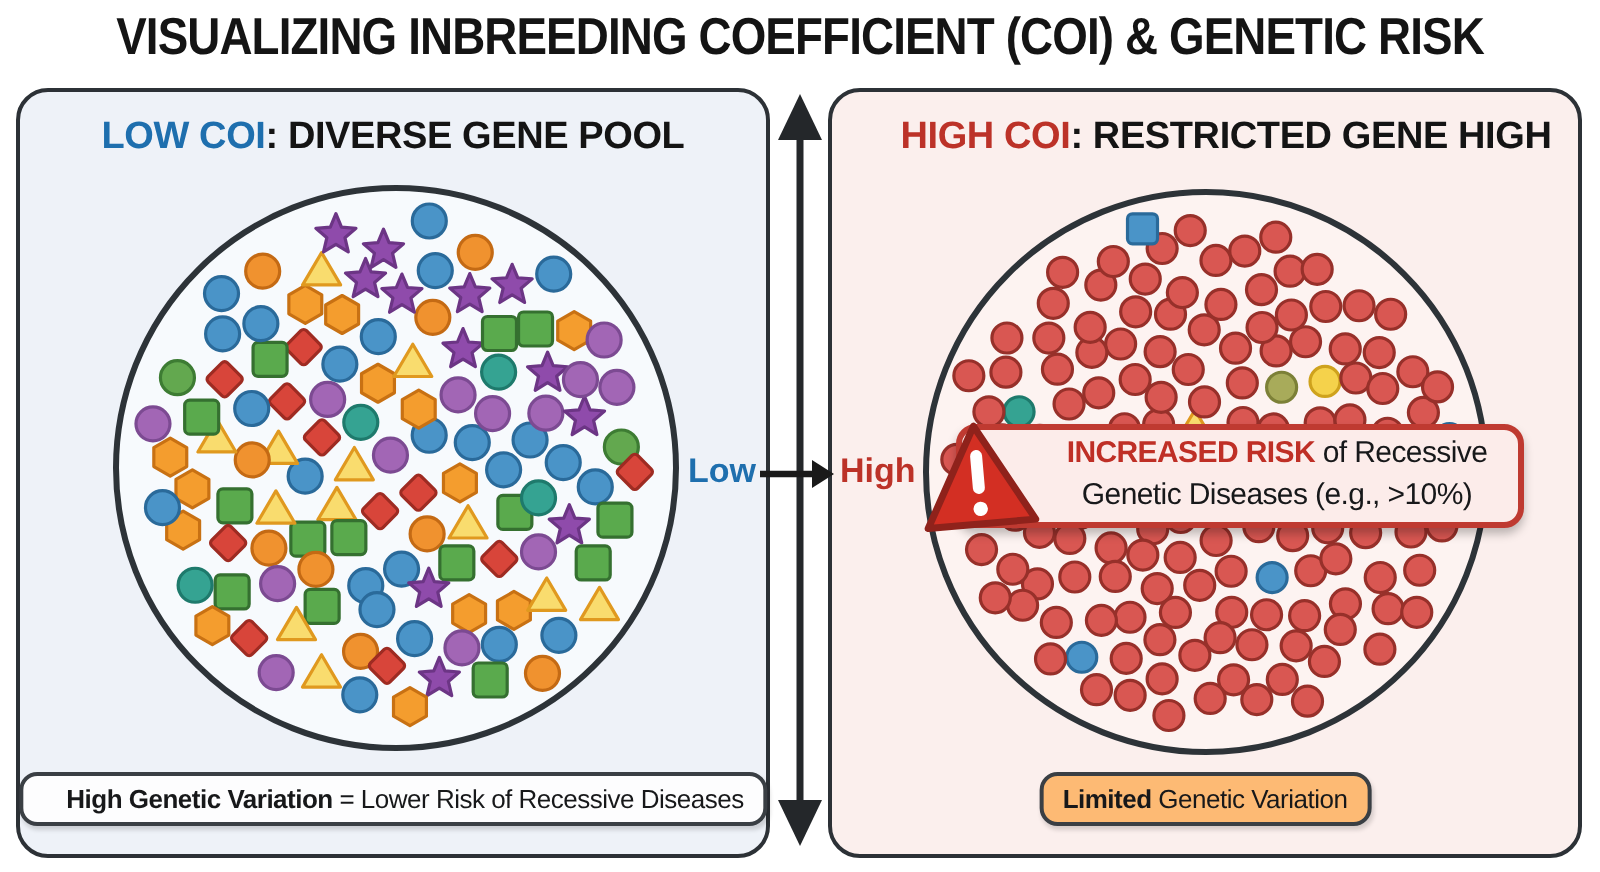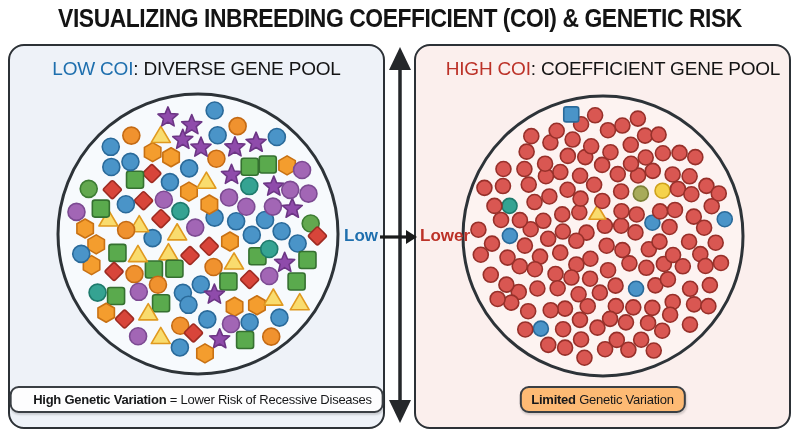--- a/index.html
+++ b/index.html
@@ -12,21 +12,21 @@
     font-size:26px;font-weight:bold;color:#141414;letter-spacing:-0.5px;
     transform:scaleX(0.88);transform-origin:center;white-space:nowrap;
   }
   .panel{
     position:absolute;top:44px;width:373px;height:381px;
     border:2.5px solid #2c3136;border-radius:16px;
   }
   .panel-left{left:8px;background:#eef2f8;}
   .panel-right{left:414px;background:#fbefed;}
   .panel-heading{
-    margin-top:12px;text-align:center;font-size:19px;font-weight:normal;
+    margin-top:12px;text-align:center;font-size:19px;font-weight:bold;
     color:#141414;letter-spacing:-0.2px;white-space:nowrap;
   }
   .hl-low{color:#1e6fae;}
   .hl-high{color:#bc3228;padding-left:21px;}
   .pool-svg{position:absolute;left:0;top:0;}
   .pool-circle-left{fill:#f7fafd;stroke:#2d3338;stroke-width:3;}
   .pool-circle-right{fill:#fdf3f1;stroke:#2d3338;stroke-width:3;}
   .footer-box{
     position:absolute;left:50%;transform:translateX(-50%);bottom:14px;
     border:2px solid #3a3f44;border-radius:9px;padding:4px 10px;
@@ -181,21 +181,21 @@
       <circle cx="66.48431566134762" cy="165.89963971075713" r="8.5" fill="#a266b5" stroke="#7c4a92" stroke-width="1.6" stroke-linejoin="round"></circle>
       <circle cx="292.0575740771771" cy="124.00570425721602" r="8.5" fill="#a266b5" stroke="#7c4a92" stroke-width="1.6" stroke-linejoin="round"></circle>
     </svg>
   <div class="footer-box footer-left-box">
     <b>High Genetic Variation</b><span> = Lower Risk of Recessive Diseases</span>
   </div>
 </div>
 
 <div class="panel panel-right">
   <div class="panel-heading">
-    <span class="hl-high">HIGH COI</span><span>: COEFFICIENT GENE POOL</span>
+    <span class="hl-high">HIGH COI</span><span>: RESTRICTED GENE HIGH</span>
   </div>
   <svg class="pool-svg" width="373" height="381" viewBox="0 0 373 381">
     <circle class="pool-circle-right" cx="187" cy="190" r="140"></circle>
   <circle cx="188.900119321636" cy="179.77219831214913" r="7.5" fill="#d95752" stroke="#97302a" stroke-width="1.6" stroke-linejoin="round"></circle>
       <circle cx="190.62751144798497" cy="199.67699485473932" r="7.5" fill="#d95752" stroke="#97302a" stroke-width="1.6" stroke-linejoin="round"></circle>
       <circle cx="170.5226009752503" cy="186.62983914083534" r="7.5" fill="#d95752" stroke="#97302a" stroke-width="1.6" stroke-linejoin="round"></circle>
       <circle cx="205.14130126283794" cy="179.7453199560114" r="7.5" fill="#d95752" stroke="#97302a" stroke-width="1.6" stroke-linejoin="round"></circle>
       <circle cx="174.3808910892191" cy="212.74802770418088" r="7.5" fill="#d95752" stroke="#97302a" stroke-width="1.6" stroke-linejoin="round"></circle>
       <polygon points="181.46277592573998,158.9819088910986 172.96277592573998,173.2319088910986 189.96277592573998,173.2319088910986" fill="#f9dc6e" stroke="#e0991f" stroke-width="1.6" stroke-linejoin="round"></polygon>
       <circle cx="206.43100946574174" cy="204.11761912820873" r="7.5" fill="#d95752" stroke="#97302a" stroke-width="1.6" stroke-linejoin="round"></circle>
@@ -339,29 +339,42 @@
       <circle cx="221.87832367177086" cy="72.5766029138181" r="7.5" fill="#d95752" stroke="#97302a" stroke-width="1.6" stroke-linejoin="round"></circle>
       <circle cx="237.74701178198703" cy="304.5691129289539" r="7.5" fill="#d95752" stroke="#97302a" stroke-width="1.6" stroke-linejoin="round"></circle>
       <circle cx="68.42561799239427" cy="141.86581042328345" r="7.5" fill="#d95752" stroke="#97302a" stroke-width="1.6" stroke-linejoin="round"></circle>
       <circle cx="302.760119479861" cy="147.44748992337907" r="7.5" fill="#d95752" stroke="#97302a" stroke-width="1.6" stroke-linejoin="round"></circle>
       <circle cx="132.25814119889526" cy="298.83411995050744" r="7.5" fill="#d95752" stroke="#97302a" stroke-width="1.6" stroke-linejoin="round"></circle>
       <rect x="147.7546733741121" y="60.89531760805309" width="15" height="15" rx="2.5" fill="#4a94c8" stroke="#2a6a9a" stroke-width="1.6" stroke-linejoin="round"></rect>
       <circle cx="292.3729753296495" cy="260.1498876067319" r="7.5" fill="#d95752" stroke="#97302a" stroke-width="1.6" stroke-linejoin="round"></circle>
       <circle cx="64.79697560022319" cy="208.7504758544951" r="7.5" fill="#d95752" stroke="#97302a" stroke-width="1.6" stroke-linejoin="round"></circle>
     </svg>
 
+  <div class="banner">
+    <svg class="warn-svg" width="64" height="60" viewBox="0 0 64 60">
+      <g transform="rotate(-5 32 31)">
+        <polygon points="32,5 5,54 59,54" fill="#d32f23" stroke="#8f221b" stroke-width="3.5" stroke-linejoin="round"></polygon>
+        <rect x="29" y="17" width="6" height="22" rx="3" fill="#ffffff"></rect>
+        <circle cx="32" cy="46.5" r="3.6" fill="#ffffff"></circle>
+      </g>
+    </svg>
+    <div class="banner-text">
+      <span class="risk">INCREASED RISK</span><span> of Recessive</span><br>
+      <span>Genetic Diseases (e.g., &gt;10%)</span>
+    </div>
+  </div>
 
   <div class="footer-box footer-right-box">
     <b>Limited</b><span> Genetic Variation</span>
   </div>
 </div>
 
 <svg class="v-arrow" width="26" height="378" viewBox="0 0 26 378">
   <line x1="13" y1="20" x2="13" y2="358" stroke="#24272a" stroke-width="3.5"></line>
   <polygon points="13,1 2,24 24,24" fill="#24272a"></polygon>
   <polygon points="13,377 2,354 24,354" fill="#24272a"></polygon>
 </svg>
 <div class="axis-label axis-low">Low</div>
 <svg class="h-arrow" width="40" height="16" viewBox="0 0 40 16">
   <line x1="1" y1="8" x2="28" y2="8" stroke="#1a1a1a" stroke-width="3.2"></line>
   <polygon points="27,1 38,8 27,15" fill="#1a1a1a"></polygon>
 </svg>
-<div class="axis-label axis-high">Lower</div>
+<div class="axis-label axis-high">High</div>
 
 </body></html>

